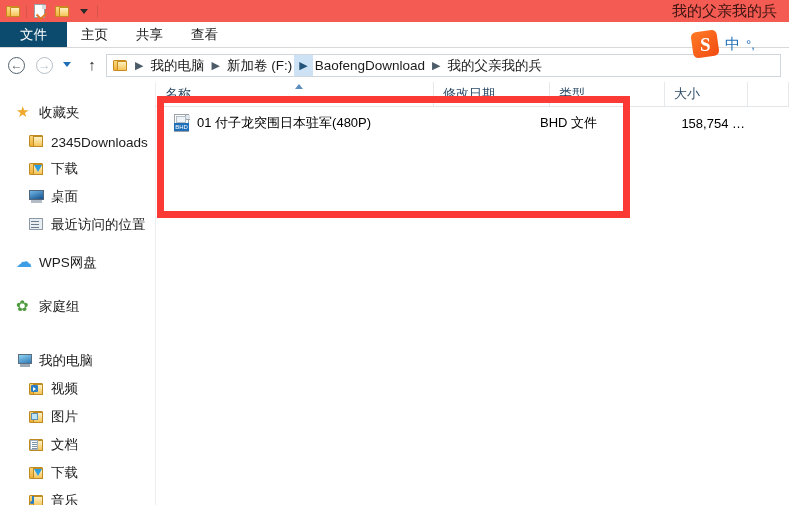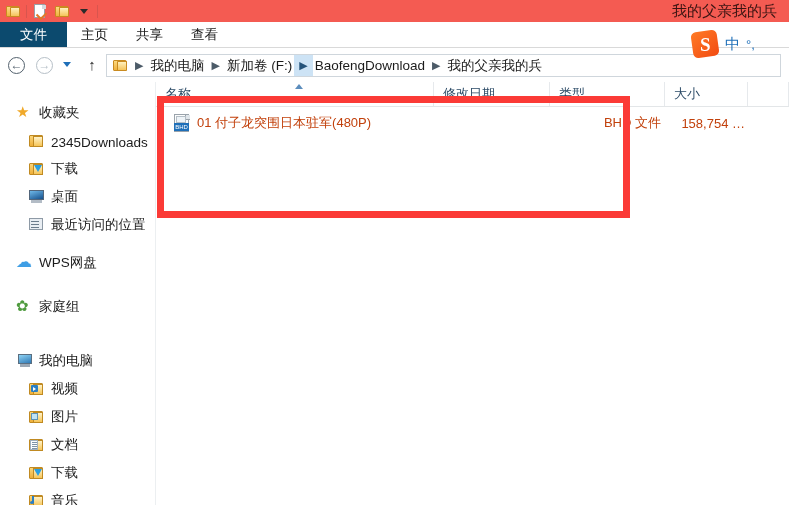--- a/index.html
+++ b/index.html
@@ -150,21 +150,21 @@
   }
   .colh{
     position:absolute;top:0;height:24px;line-height:24px;font-size:13px;color:#2b4a66;
     padding-left:9px;box-sizing:border-box;border-right:1px solid #e6e9ec;
   }
   .sortarrow{position:absolute;top:2px;left:50%;width:0;height:0;
     border-left:4px solid transparent;border-right:4px solid transparent;border-bottom:5px solid #5b8dbd;}
   .rowitem{
     position:absolute;left:0;top:28px;width:633px;height:26px;display:flex;align-items:center;
   }
-  .cell{position:absolute;font-size:13px;color:#c2410c;white-space:nowrap;overflow:hidden;}
+  .cell{position:absolute;font-size:13px;color:#000000;white-space:nowrap;overflow:hidden;}
   .fileicon{position:absolute;left:17px;top:4px;width:18px;height:18px;}
   .fileicon .pg{position:absolute;left:1px;top:0;width:15px;height:18px;background:#fdfdfd;
     border:1px solid #9aa3ab;box-sizing:border-box;}
   .fileicon .fold{position:absolute;right:1px;top:1px;width:5px;height:5px;background:#dfe5ea;
     border-left:1px solid #9aa3ab;border-bottom:1px solid #9aa3ab;box-sizing:border-box;}
   .fileicon .grid{position:absolute;left:3px;top:2px;width:10px;height:7px;
     background:#eef3f7;border:1px solid #b4bec6;box-sizing:border-box;}
   .fileicon .tag{position:absolute;left:1px;bottom:1px;width:15px;height:8px;background:#1f6fb8;
     color:#fff;font-size:6px;line-height:8px;text-align:center;font-family:"Liberation Sans",sans-serif;
     letter-spacing:0px;}
@@ -354,20 +354,20 @@
     </div>
 
     <div class="rowitem">
       <span class="fileicon">
         <span class="pg"></span>
           <span class="fold"></span>
           <span class="grid"></span>
         <span class="tag">BHD</span>
       </span>
       <span class="cell" style="left:41px;width:240px;">01 付子龙突围日本驻军(480P)</span>
-      <span class="cell" style="left:400px;width:105px;text-align:right;">BHD 文件</span>
+      <span class="cell" style="left:384px;width:105px;">BHD 文件</span>
       <span class="cell" style="left:509px;width:80px;text-align:right;">158,754 …</span>
     </div>
   </div>
 
   <div class="redrect"></div>
 
 </div>
 
 </body></html>

